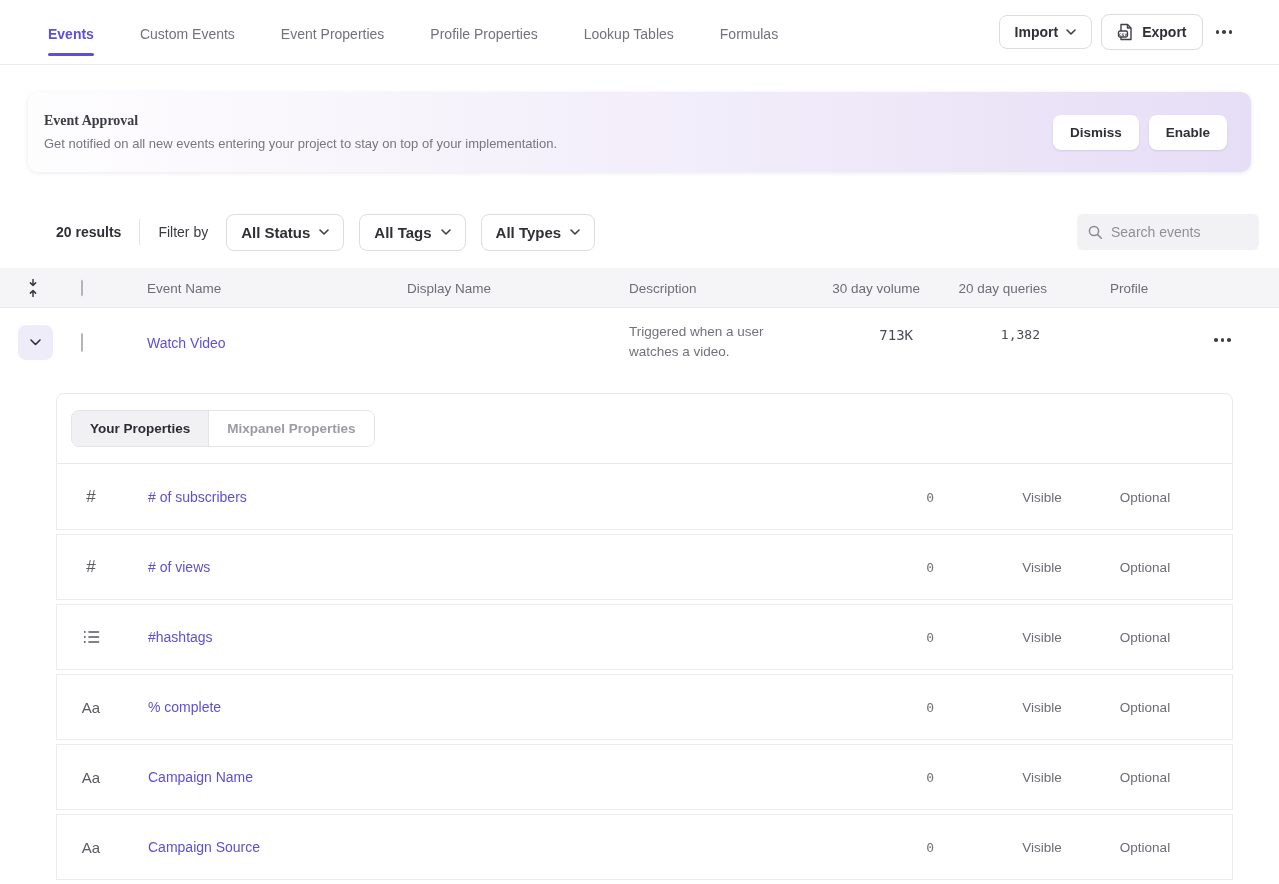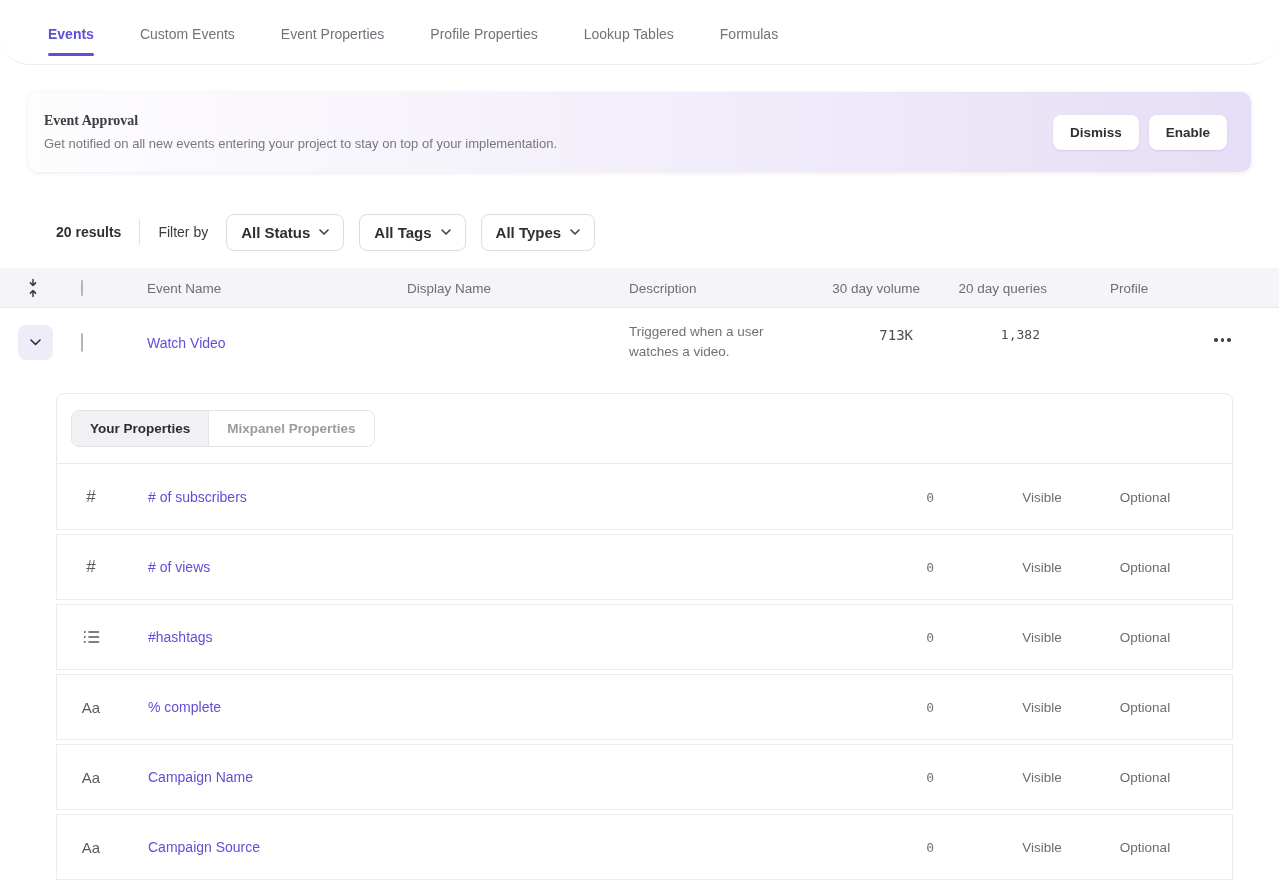--- a/index.html
+++ b/index.html
@@ -1,21 +1,21 @@
 <!DOCTYPE html>
 <html><head>
 <meta charset="utf-8">
 <style>
   * { margin:0; padding:0; box-sizing:border-box; }
   html,body { width:1279px; height:884px; overflow:hidden; background:#fff;
     font-family:"Liberation Sans", sans-serif; color:#3a3a42; }
 
   
   .topnav { height:65px; background:#fff; border-bottom:1px solid #ededf0;
-    display:flex; align-items:center; padding:0 43px 0 48px;border-radius:29px; }
+    display:flex; align-items:center; padding:0 43px 0 48px; }
   .tabs { display:flex; gap:46px; flex:1; }
   .tab { font-size:14px; color:#72727b; cursor:pointer; position:relative;
     padding-top:4px; }
   .tab.active { color:#5e50d6; font-weight:700; }
   .tab.active::after { content:""; position:absolute; left:0; right:0; bottom:-14px;
     height:3px; border-radius:3px; background:#5e50d6; }
   .nav-actions { display:flex; align-items:center; gap:9px; }
   .btn { display:inline-flex; align-items:center; gap:8px; background:#fff;
     border:1px solid #dcdce2; border-radius:8px; padding:8px 15px;
     font-size:14px; font-weight:600; color:#2f2f36; cursor:pointer; }
@@ -109,20 +109,46 @@
 
 <div class="topnav">
   <div class="tabs">
     <div class="tab active">Events</div>
     <div class="tab">Custom Events</div>
     <div class="tab">Event Properties</div>
     <div class="tab">Profile Properties</div>
     <div class="tab">Lookup Tables</div>
     <div class="tab">Formulas</div>
   </div>
+  <div class="nav-actions">
+    <button class="btn">
+      <span>Import</span>
+      <span>
+        <svg width="10" height="6" viewBox="0 0 10 6">
+            <path d="M1 1l4 4 4-4" fill="none" stroke="#3f3f46" stroke-width="1.6" stroke-linecap="round" stroke-linejoin="round"></path>
+          </svg>
+      </span>
+    </button>
+    <button class="btn">
+      <span>
+        <svg width="17" height="18" viewBox="0 0 17 18">
+          <path d="M4 1.5h6.5L14 5v11.5H4z" fill="none" stroke="#3f3f46" stroke-width="1.4" stroke-linejoin="round"></path>
+          <path d="M10.5 1.5V5H14" fill="none" stroke="#3f3f46" stroke-width="1.4" stroke-linejoin="round"></path>
+          <rect x="1.5" y="8" width="9" height="6" rx="1.5" fill="#fff" stroke="#3f3f46" stroke-width="1.3"></rect>
+          <text x="6" y="12.6" font-size="4.6" font-family="DejaVu Sans Mono, monospace" fill="#3f3f46" text-anchor="middle">csv</text>
+        </svg>
+      </span>
+      <span>Export</span>
+    </button>
+    <span class="dots">
+        <i></i>
+        <i></i>
+        <i></i>
+      </span>
+  </div>
 </div>
 
 <div class="banner">
   <div class="banner-text">
     <div class="banner-title">Event Approval</div>
     <div class="banner-sub">Get notified on all new events entering your project to stay on top of your implementation.</div>
   </div>
   <button class="banner-btn">Dismiss</button>
   <button class="banner-btn">Enable</button>
 </div>
@@ -149,20 +175,29 @@
   </button>
   <button class="drop">
     <span>All Types</span>
     <span>
       <svg width="10" height="6" viewBox="0 0 10 6">
           <path d="M1 1l4 4 4-4" fill="none" stroke="#3f3f46" stroke-width="1.6" stroke-linecap="round" stroke-linejoin="round"></path>
         </svg>
     </span>
   </button>
   <span class="spacer"></span>
+  <div class="search">
+    <span>
+      <svg width="16" height="16" viewBox="0 0 16 16">
+          <circle cx="7" cy="7" r="4.6" fill="none" stroke="#8b8b94" stroke-width="1.5"></circle>
+          <path d="M10.6 10.6L14.3 14.3" stroke="#8b8b94" stroke-width="1.5" stroke-linecap="round"></path>
+        </svg>
+    </span>
+    <input type="text" placeholder="Search events" style="">
+  </div>
 </div>
 
 <div class="thead">
   <div class="col-collapse collapse-btn">
     <svg width="12" height="19" viewBox="0 0 12 19">
       <g fill="none" stroke="#3a3a42" stroke-width="1.5" stroke-linecap="round" stroke-linejoin="round">
         <path d="M6 1v5.5M3.4 4.4L6 7l2.6-2.6"></path>
         <path d="M6 18v-5.5M3.4 14.6L6 12l2.6 2.6"></path>
       </g>
     </svg>

